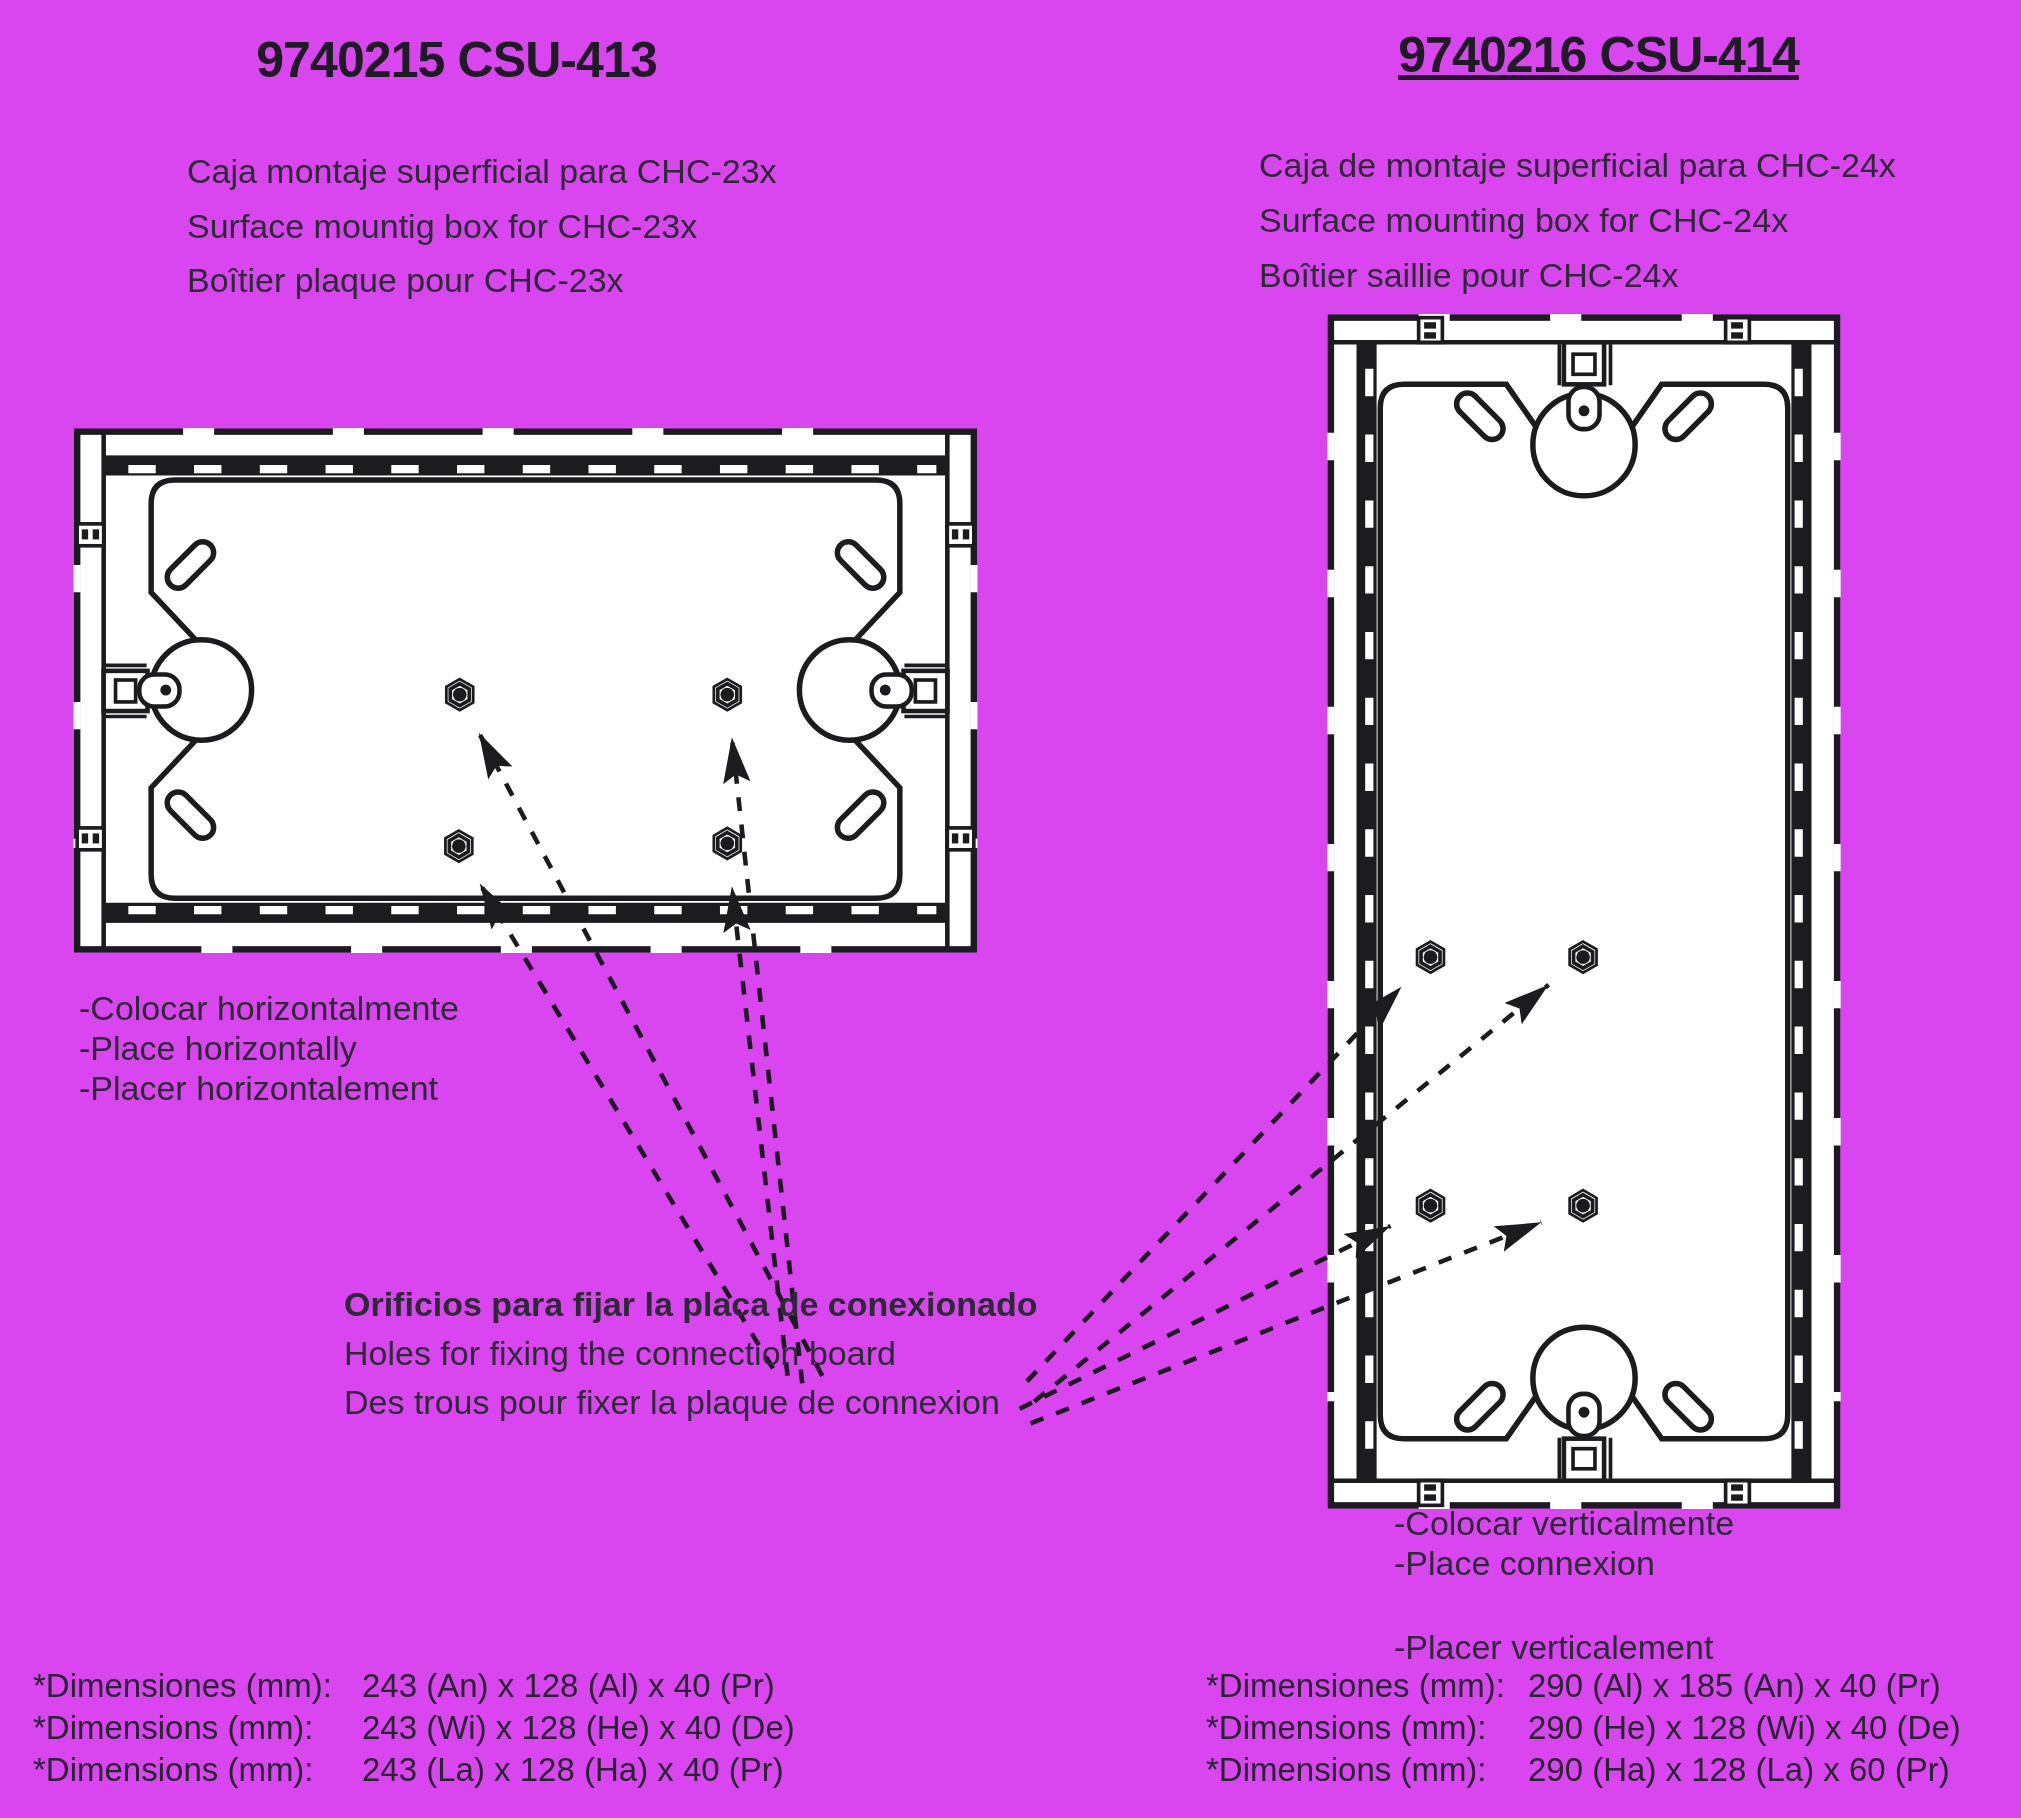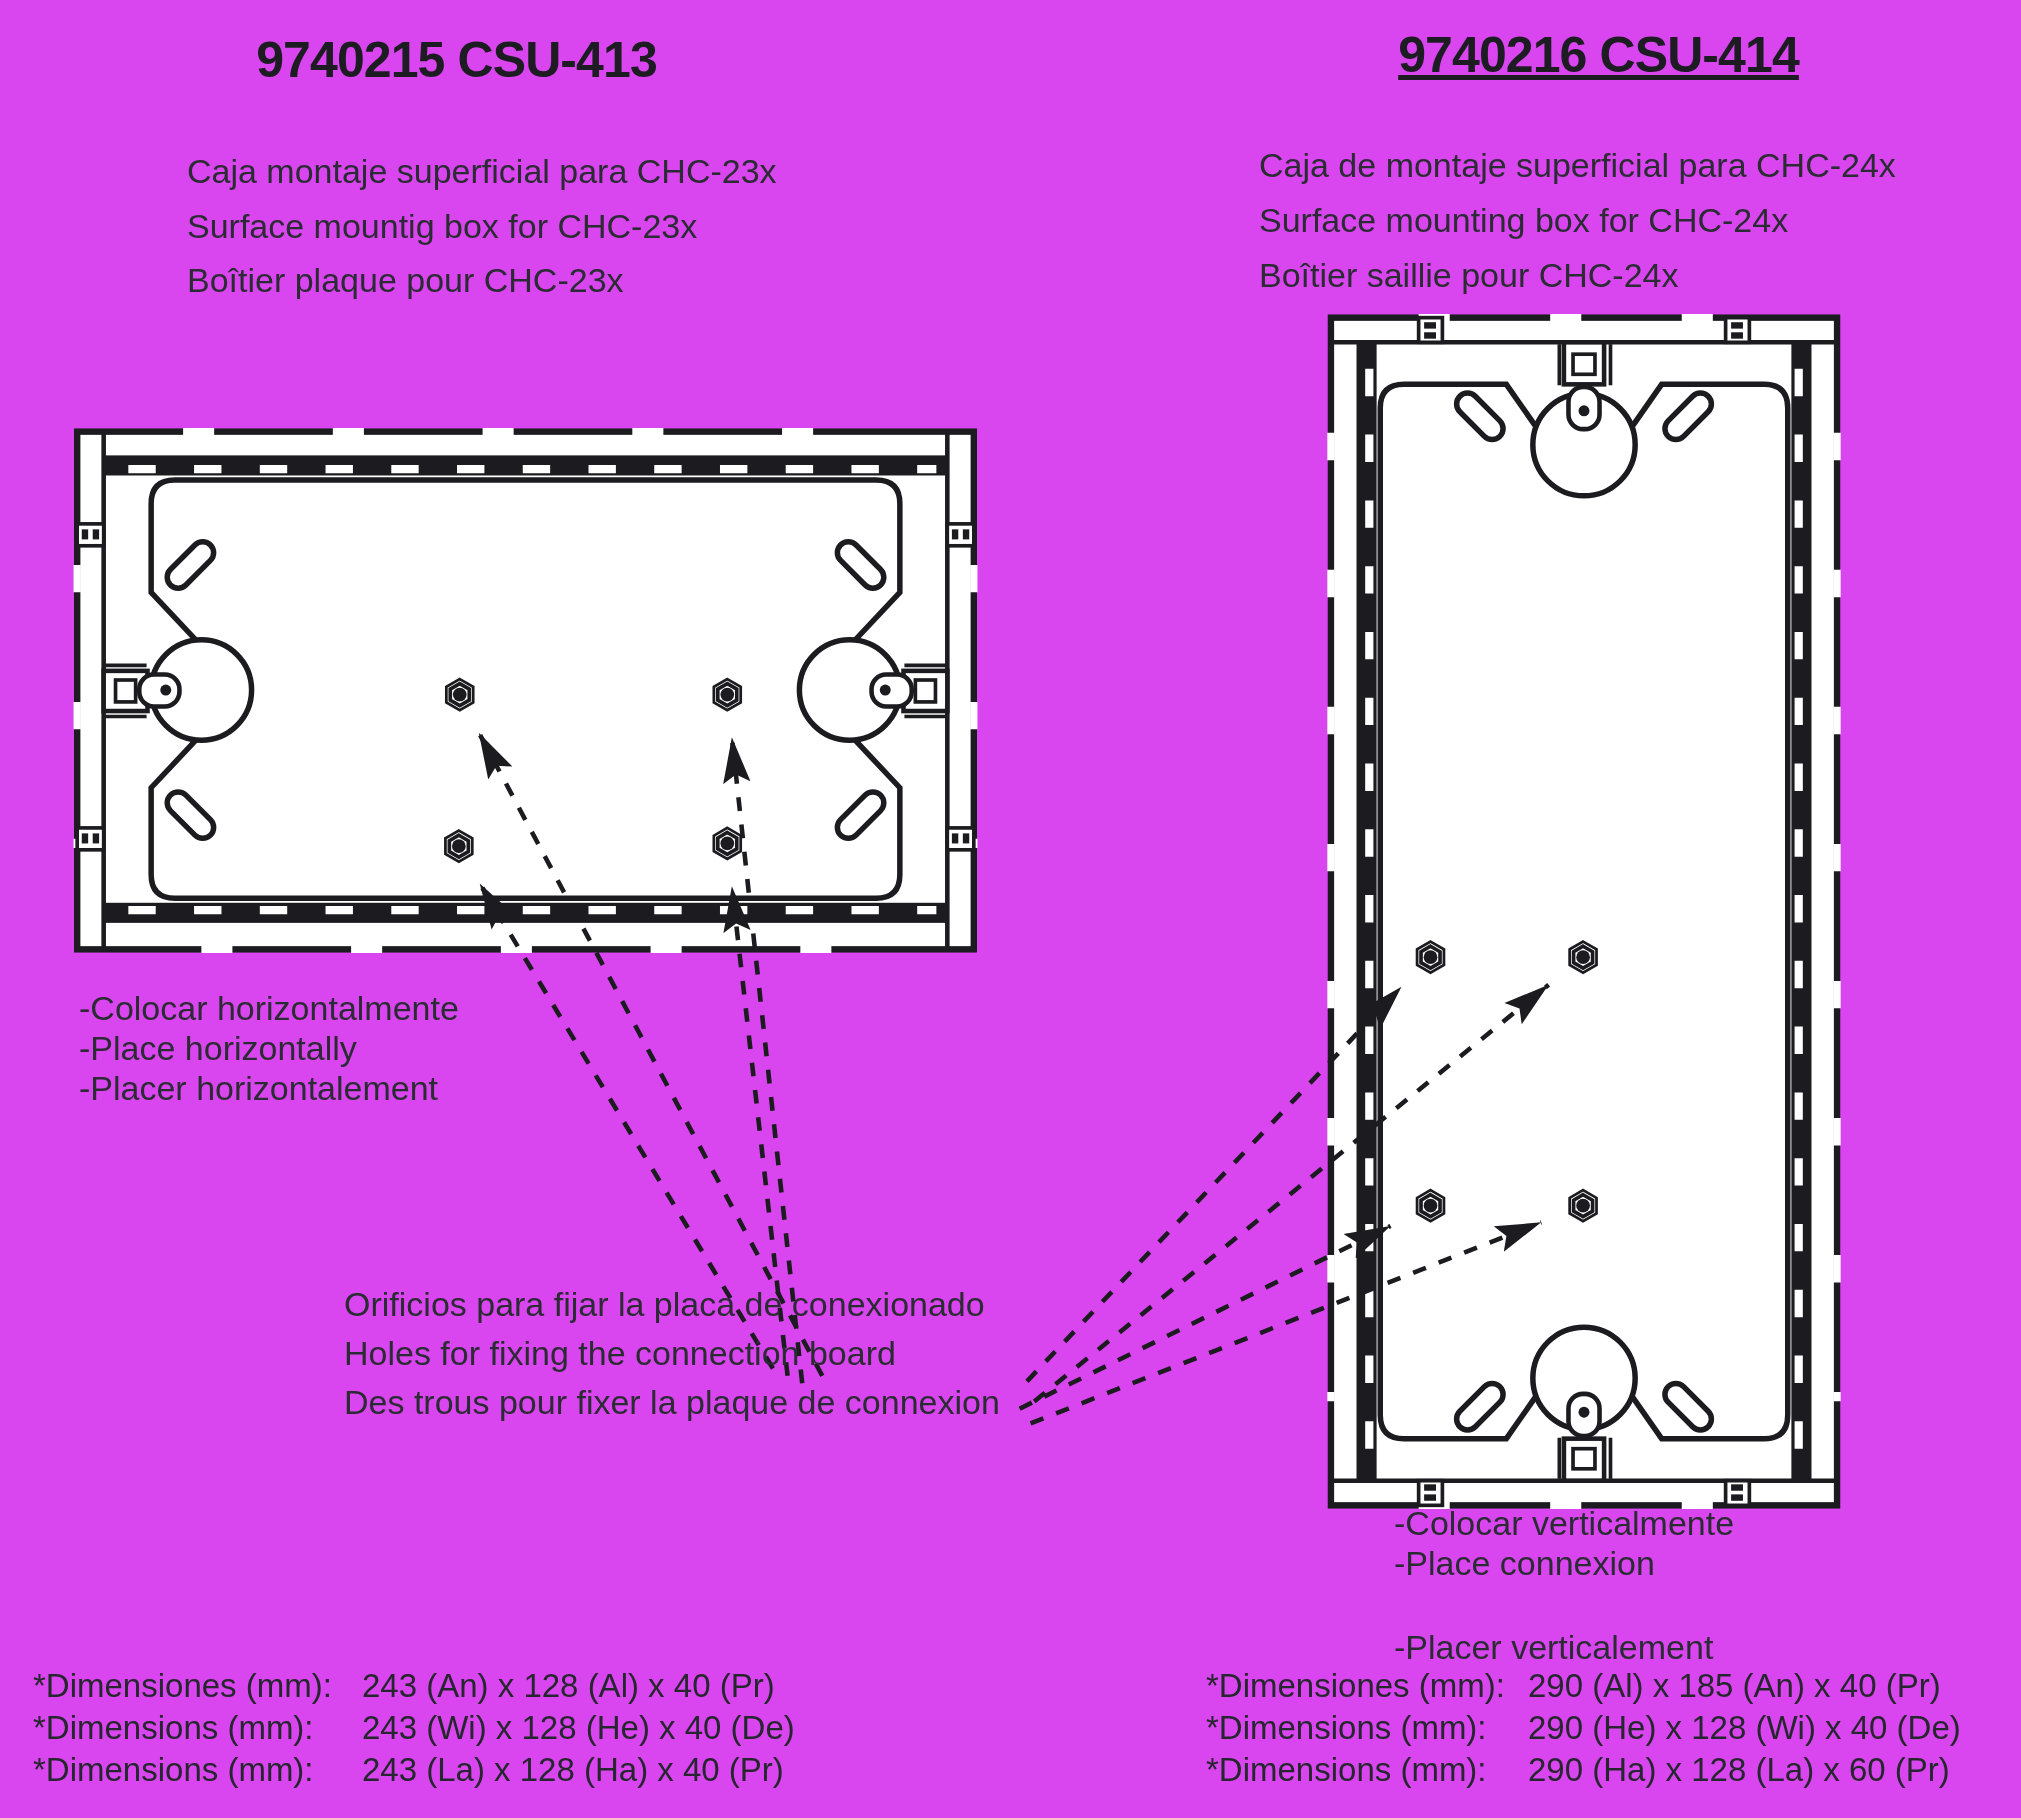--- a/index.html
+++ b/index.html
@@ -201,21 +201,21 @@
       <line x1="1132" y1="1534" x2="1695" y2="1078" marker-end="url(#ah)"></line>
       <line x1="1116" y1="1542" x2="1522" y2="1342" marker-end="url(#ah)"></line>
       <line x1="1128" y1="1558" x2="1687" y2="1338" marker-end="url(#ah)"></line>
     </g>
   </svg>
 
   <div class="abs note" style="left:79px;top:989px;">-Colocar horizontalmente</div>
   <div class="abs note" style="left:79px;top:1029px;">-Place horizontally</div>
   <div class="abs note" style="left:79px;top:1069px;">-Placer horizontalement</div>
 
-  <div class="abs note" style="left:344px;top:1285px;">Orificios para fijar la placa de conexionado</div>
+  <div class="abs note" style="left:344px;top:1285px;font-weight:bold;">Orificios para fijar la placa de conexionado</div>
   <div class="abs note" style="left:344px;top:1334px;">Holes for fixing the connection board</div>
   <div class="abs note" style="left:344px;top:1383px;">Des trous pour fixer la plaque de connexion</div>
 
   <div class="abs note" style="left:1394px;top:1504px;">-Colocar verticalmente</div>
   <div class="abs note" style="left:1394px;top:1544px;">-Place connexion</div>
   <div class="abs note" style="left:1394px;top:1584px;margin-top:44px;">-Placer verticalement</div>
 
   <div class="abs dims-row" style="left:33px;top:1667px;">
     <span class="dims-label">*Dimensiones (mm):</span><span>243 (An)  x 128 (Al) x 40 (Pr)</span>
   </div>

